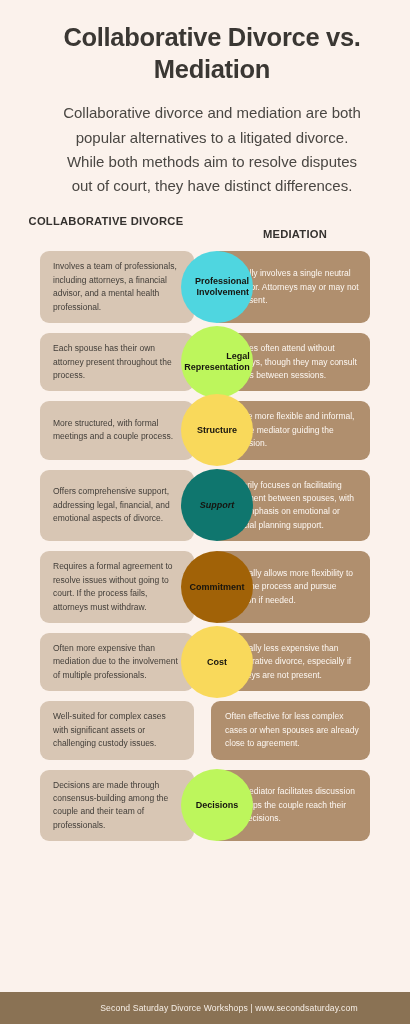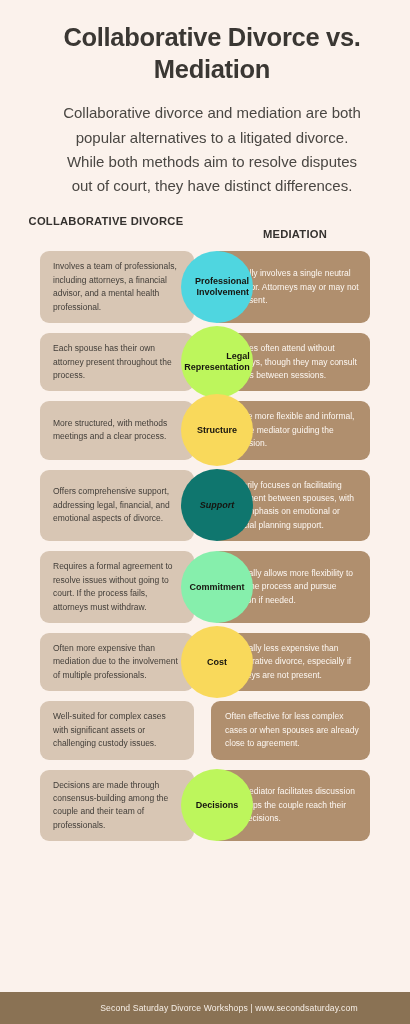--- a/index.html
+++ b/index.html
@@ -187,21 +187,21 @@
         <div class="card spacer"></div>
         <div class="card right">
           <p>Spouses often attend without attorneys, though they may consult lawyers between sessions.</p>
         </div>
         <div class="circle" style="background: rgb(189, 246, 92); width: 72px; height: 72px;">
           <span>Legal Representation</span>
         </div>
       </div>
       <div class="row">
         <div class="card left">
-          <p>More structured, with methods meetings and a clear process.</p>
+          <p>More structured, with formal meetings and a couple process.</p>
         </div>
         <div class="card spacer"></div>
         <div class="card right">
           <p>Can be more flexible and informal, with the mediator guiding the discussion.</p>
         </div>
         <div class="circle" style="background: rgb(249, 217, 91); width: 72px; height: 72px;">
           <span>Structure</span>
         </div>
       </div>
       <div class="row">
@@ -217,21 +217,21 @@
         </div>
       </div>
       <div class="row">
         <div class="card left">
           <p>Requires a formal agreement to resolve issues without going to court. If the process fails, attorneys must withdraw.</p>
         </div>
         <div class="card spacer"></div>
         <div class="card right">
           <p>Generally allows more flexibility to leave the process and pursue litigation if needed.</p>
         </div>
-        <div class="circle" style="background: #86efac; width: 72px; height: 72px;">
+        <div class="circle" style="background: #a16207; width: 72px; height: 72px;">
           <span>Commitment</span>
         </div>
       </div>
       <div class="row">
         <div class="card left">
           <p>Often more expensive than mediation due to the involvement of multiple professionals.</p>
         </div>
         <div class="card spacer"></div>
         <div class="card right">
           <p>Generally less expensive than collaborative divorce, especially if attorneys are not present.</p>

